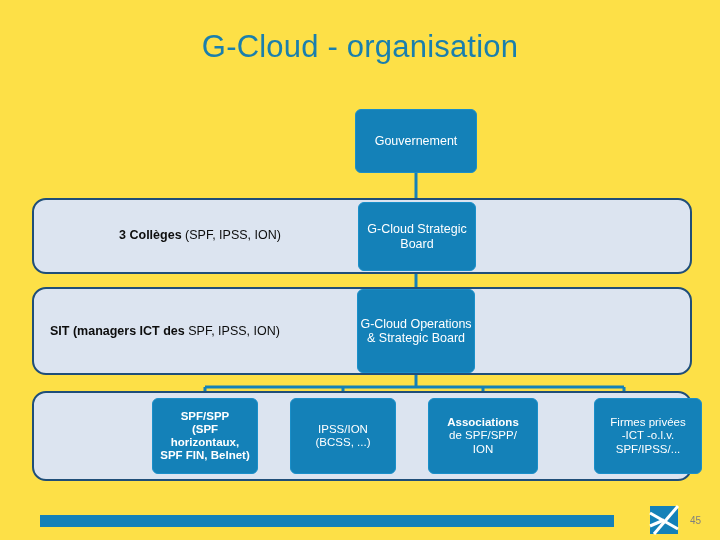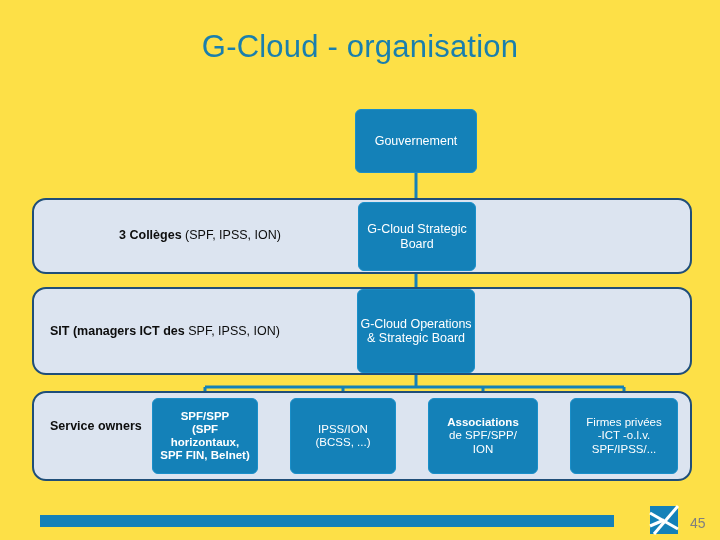--- a/index.html
+++ b/index.html
@@ -149,21 +149,21 @@
 
   .leaf-box {
     top: 303px;
     height: 76px;
     font-size: 11.5px;
     font-weight: bold;
   }
   #box-leaf-0 { left: 152px; width: 106px; text-align: center; }
   #box-leaf-1 { left: 290px; width: 106px; }
   #box-leaf-2 { left: 428px; width: 110px; }
-  #box-leaf-3 { left: 570px; width: 108px; }
+  #box-leaf-3 { left: 594px; width: 108px; }
 
   .leaf-box .ln { display: block; }
   .leaf-box .reg { font-weight: normal; }
 
   
   #footer-bar {
     position: absolute;
     left: 40px;
     top: 515px;
     width: 574px;
@@ -176,21 +176,21 @@
     left: 648px;
     top: 504px;
     width: 34px;
     height: 32px;
   }
 
   #page-number {
     position: absolute;
     left: 690px;
     top: 515px;
-    font-size: 14px;
+    font-size: 10px;
     color: #7f7f7f;
   }
 </style>
 </head>
 <body>
 
 <div id="slide">
 
   <div id="slide-title">G-Cloud - organisation</div>
 
@@ -229,21 +229,20 @@
     <div class="blue-box" id="box-operations">
       <span>
         <span class="ln">G-Cloud</span>
         <span class="ln">Operations &amp;</span>
         <span class="ln">Strategic</span>
         <span class="ln">Board</span>
       </span>
     </div>
 
     <div class="row-band" id="band-service"></div>
-    <div class="row-label" id="label-service">Service owners</div>
 
     <div class="blue-box leaf-box" id="box-leaf-0">
       <span>
         <span class="ln">SPF/SPP</span>
         <span class="ln">(SPF</span>
         <span class="ln">horizontaux,</span>
         <span class="ln">SPF FIN, Belnet)</span>
       </span>
     </div>
 

